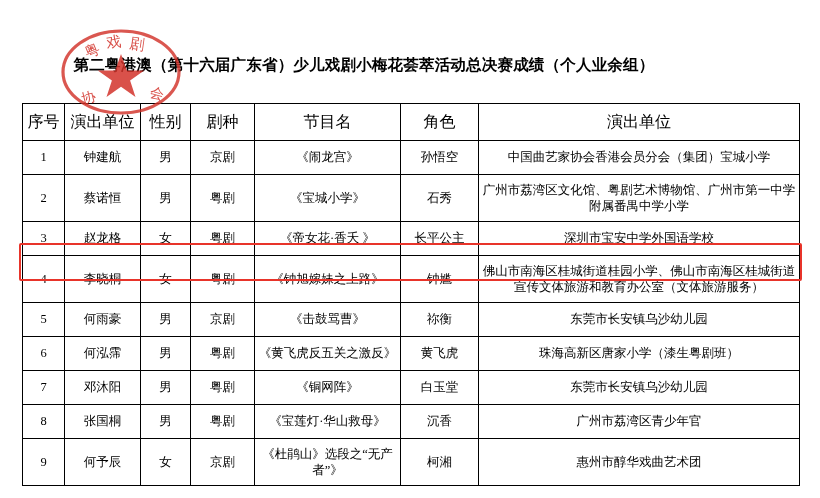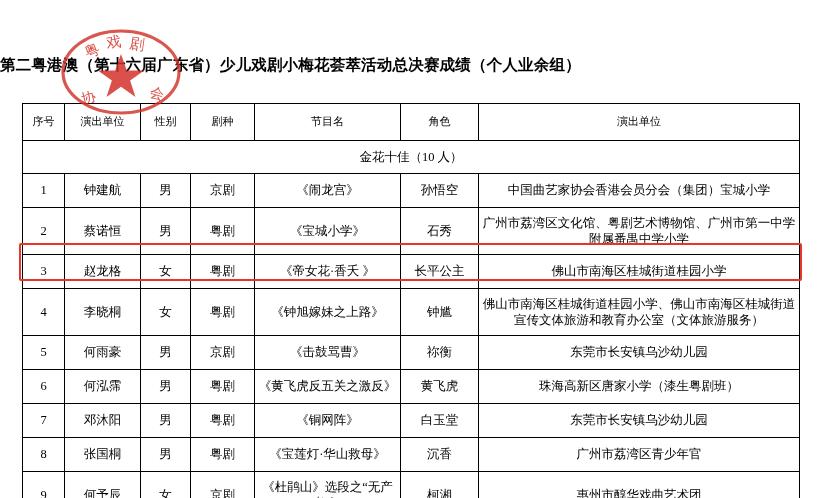--- a/index.html
+++ b/index.html
@@ -34,21 +34,21 @@
     pointer-events: none;
   }
   .seal svg { display: block; }
 
   
   .title {
     position: absolute;
     left: 0;
     top: 55px;
     width: 728px;
-    text-align: left;
+    text-align: center;
     font-size: 15.5px;
     font-weight: bold;
     letter-spacing: 0.2px;
     font-family: "Liberation Serif", "DejaVu Serif", serif;
     white-space: nowrap;
   }
 
   
   .table-wrap {
     position: absolute;
@@ -66,22 +66,21 @@
     text-align: center;
     vertical-align: middle;
     font-size: 12.5px;
     line-height: 1.3;
     padding: 3px 2px;
     font-family: "Liberation Serif", "DejaVu Serif", serif;
   }
   table.grid th {
     font-weight: normal;
     height: 30px;
-    font-size: 11px;
-    font-family: Liberation Mono, monospace;
+    font-size: 16px;
   }
   .col-seq   { width: 42px; }
   .col-name  { width: 76px; }
   .col-sex   { width: 50px; }
   .col-genre { width: 64px; }
   .col-prog  { width: 146px; }
   .col-role  { width: 78px; }
   .col-unit  { width: 321px; }
 
   .section-row td {
@@ -144,23 +143,20 @@
           <th>序号</th>
           <th>演出单位</th>
           <th>性别</th>
           <th>剧种</th>
           <th>节目名</th>
           <th>角色</th>
           <th>演出单位</th>
         </tr>
       </thead>
       <tbody>
-        <tr class="section-row">
-          <td colspan="7">金花十佳（10 人）</td>
-        </tr>
 
         <tr class="data-row">
           <td>1</td>
           <td>钟建航</td>
           <td>男</td>
           <td>京剧</td>
           <td class="prog-cell">《闹龙宫》</td>
           <td>孙悟空</td>
           <td class="unit-cell">中国曲艺家协会香港会员分会（集团）宝城小学</td>
         </tr>
@@ -175,21 +171,21 @@
           <td class="unit-cell">广州市荔湾区文化馆、粤剧艺术博物馆、广州市第一中学附属番禺中学小学</td>
         </tr>
 
         <tr class="data-row">
           <td>3</td>
           <td>赵龙格</td>
           <td>女</td>
           <td>粤剧</td>
           <td class="prog-cell">《帝女花·香夭 》</td>
           <td>长平公主</td>
-          <td class="unit-cell">佛山市南海区桂城街道桂园小学</td>
+          <td class="unit-cell">深圳市宝安中学外国语学校</td>
         </tr>
 
         <tr class="data-row tall">
           <td>4</td>
           <td>李晓桐</td>
           <td>女</td>
           <td>粤剧</td>
           <td class="prog-cell">《钟旭嫁妹之上路》</td>
           <td>钟尴</td>
           <td class="unit-cell">佛山市南海区桂城街道桂园小学、佛山市南海区桂城街道宣传文体旅游和教育办公室（文体旅游服务）</td>

